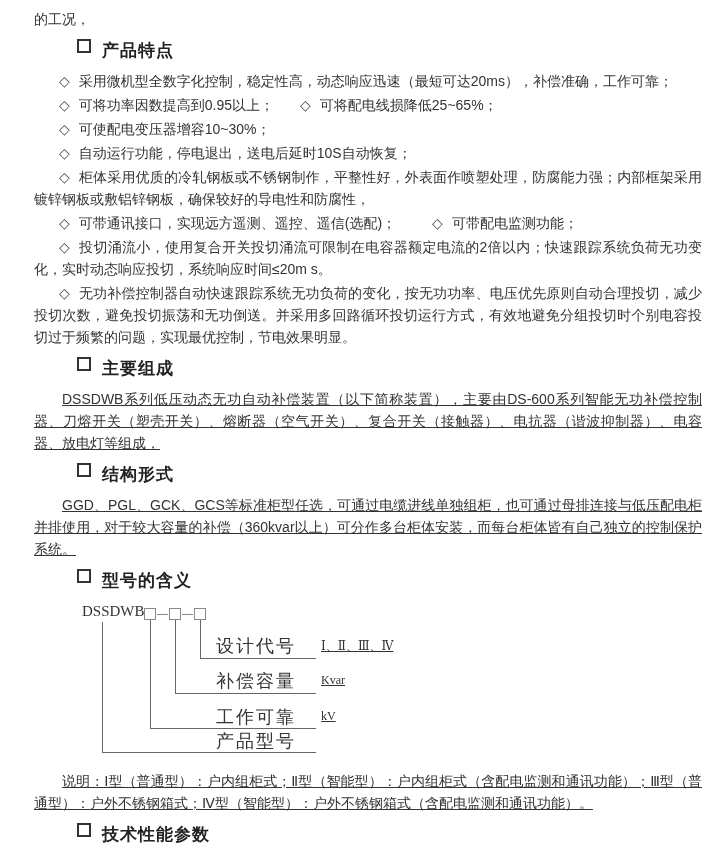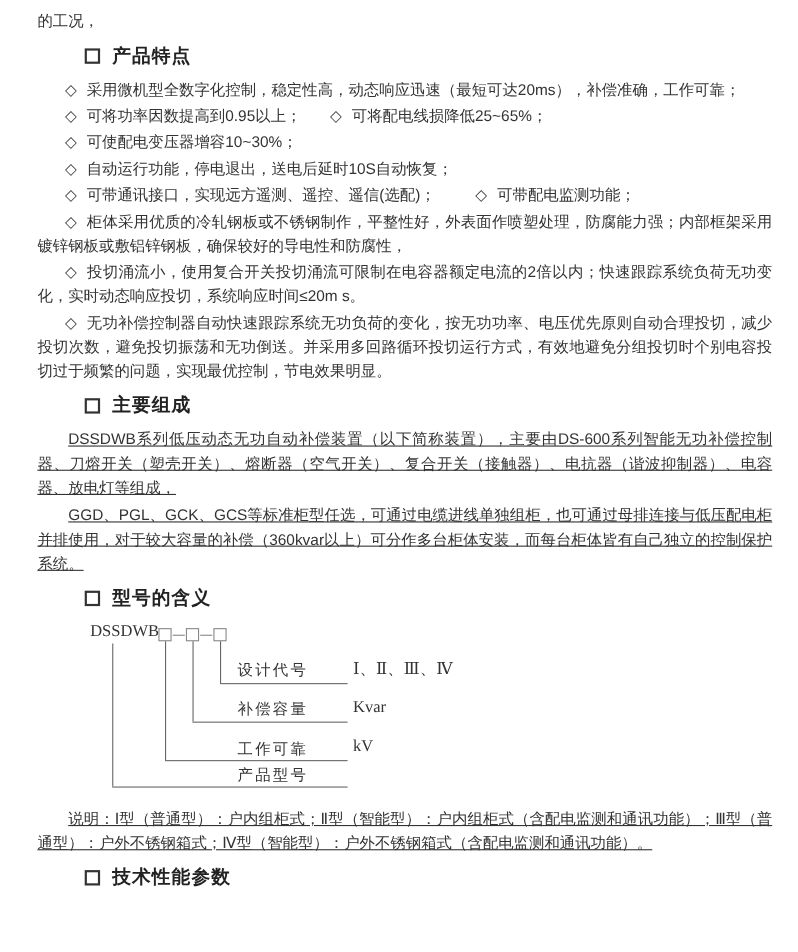--- a/index.html
+++ b/index.html
@@ -10,21 +10,21 @@
     background:#ffffff;
     padding:8px 23px 0 34px;
     font-family:"Liberation Sans","DejaVu Sans",sans-serif;
     color:#333;
     font-size:14px;
     line-height:22px;
     overflow:hidden;
   }
   .intro{margin:0 0 4px 0;}
   h2.sec{
-    display:flex;align-items:center;
+    display:flex;align-items:flex-start;
     margin:9px 0 7px 0;
     padding-left:43px;
     font-size:17px;line-height:24px;
     font-weight:bold;color:#222;
     letter-spacing:1px;
   }
   .sq{
     display:inline-block;width:14px;height:14px;
     border:2px solid #333;box-sizing:border-box;
     margin-right:11px;flex:0 0 auto;
@@ -56,26 +56,26 @@
   }
   .d-box{
     position:absolute;top:8px;width:12px;height:12px;
     border:1px solid #888;box-sizing:border-box;background:#fff;
   }
   .d-dash{position:absolute;top:14px;height:0;border-top:1px solid #888;}
   .vline{position:absolute;width:0;border-left:1px solid #666;}
   .hline{position:absolute;height:0;border-top:1px solid #666;}
   .d-label{
     position:absolute;
-    font-size:14px;color:#333;line-height:16px;letter-spacing:2px;
+    font-size:18px;color:#333;line-height:16px;letter-spacing:2px;
   }
   .d-value{
     position:absolute;
     font-family:"Liberation Serif","DejaVu Serif",serif;
-    font-size:15px;color:#333;line-height:16px;
+    font-size:12px;color:#333;line-height:16px;text-decoration:underline;
   }
 </style>
 </head>
 <body>
 
 <div class="page">
 
   <p class="intro">的工况，</p>
 
   <h2 class="sec">
@@ -85,35 +85,39 @@
 
   <p class="bullet"><span class="dmd">◇</span><span>采用微机型全数字化控制，稳定性高，动态响应迅速（最短可达20ms），补偿准确，工作可靠；</span></p>
 
   <p class="bullet"><span class="dmd">◇</span><span>可将功率因数提高到0.95以上；</span><span class="gap26"></span><span class="dmd">◇</span><span>可将配电线损降低25~65%；</span></p>
 
   <p class="bullet"><span class="dmd">◇</span><span>可使配电变压器增容10~30%；</span></p>
 
 
   <p class="bullet"><span class="dmd">◇</span><span>自动运行功能，停电退出，送电后延时10S自动恢复；</span></p>
 
+  <p class="bullet"><span class="dmd">◇</span><span>柜体采用优质的冷轧钢板或不锈钢制作，平整性好，外表面作喷塑处理，防腐能力强；内部框架采用镀锌钢板或敷铝锌钢板，确保较好的导电性和防腐性，</span></p>
+
   <p class="bullet"><span class="dmd">◇</span><span>可带通讯接口，实现远方遥测、遥控、遥信(选配)；</span><span class="gap36"></span><span class="dmd">◇</span><span>可带配电监测功能；</span></p>
-
-  <p class="bullet"><span class="dmd">◇</span><span>柜体采用优质的冷轧钢板或不锈钢制作，平整性好，外表面作喷塑处理，防腐能力强；内部框架采用镀锌钢板或敷铝锌钢板，确保较好的导电性和防腐性，</span></p>
 
   <p class="bullet"><span class="dmd">◇</span><span>投切涌流小，使用复合开关投切涌流可限制在电容器额定电流的2倍以内；快速跟踪系统负荷无功变化，实时动态响应投切，系统响应时间≤20m s。</span></p>
 
   <p class="bullet"><span class="dmd">◇</span><span>无功补偿控制器自动快速跟踪系统无功负荷的变化，按无功功率、电压优先原则自动合理投切，减少投切次数，避免投切振荡和无功倒送。并采用多回路循环投切运行方式，有效地避免分组投切时个别电容投切过于频繁的问题，实现最优控制，节电效果明显。</span></p>
 
   <h2 class="sec">
     <span class="sq"></span>
     <span>主要组成</span>
   </h2>
 
   <p class="para">DSSDWB系列低压动态无功自动补偿装置（以下简称装置），主要由DS-600系列智能无功补偿控制器、刀熔开关（塑壳开关）、熔断器（空气开关）、复合开关（接触器）、电抗器（谐波抑制器）、电容器、放电灯等组成，</p>
 
+  <h2 class="sec">
+    <span class="sq"></span>
+    <span>结构形式</span>
+  </h2>
 
   <p class="para">GGD、PGL、GCK、GCS等标准柜型任选，可通过电缆进线单独组柜，也可通过母排连接与低压配电柜并排使用，对于较大容量的补偿（360kvar以上）可分作多台柜体安装，而每台柜体皆有自己独立的控制保护系统。</p>
 
   <h2 class="sec">
     <span class="sq"></span>
     <span>型号的含义</span>
   </h2>
 
   <div class="diagram">
     <span class="d-prefix">DSSDWB-</span>

